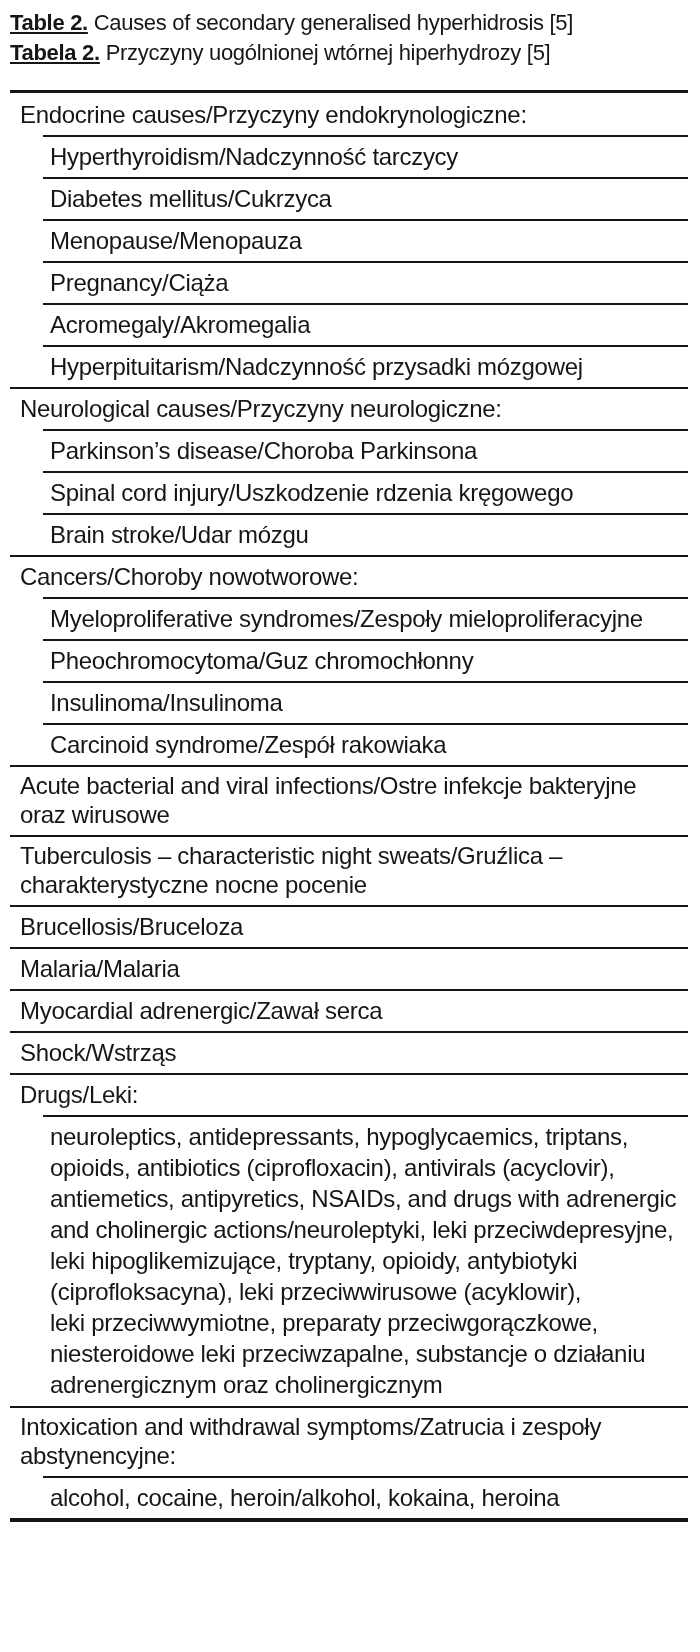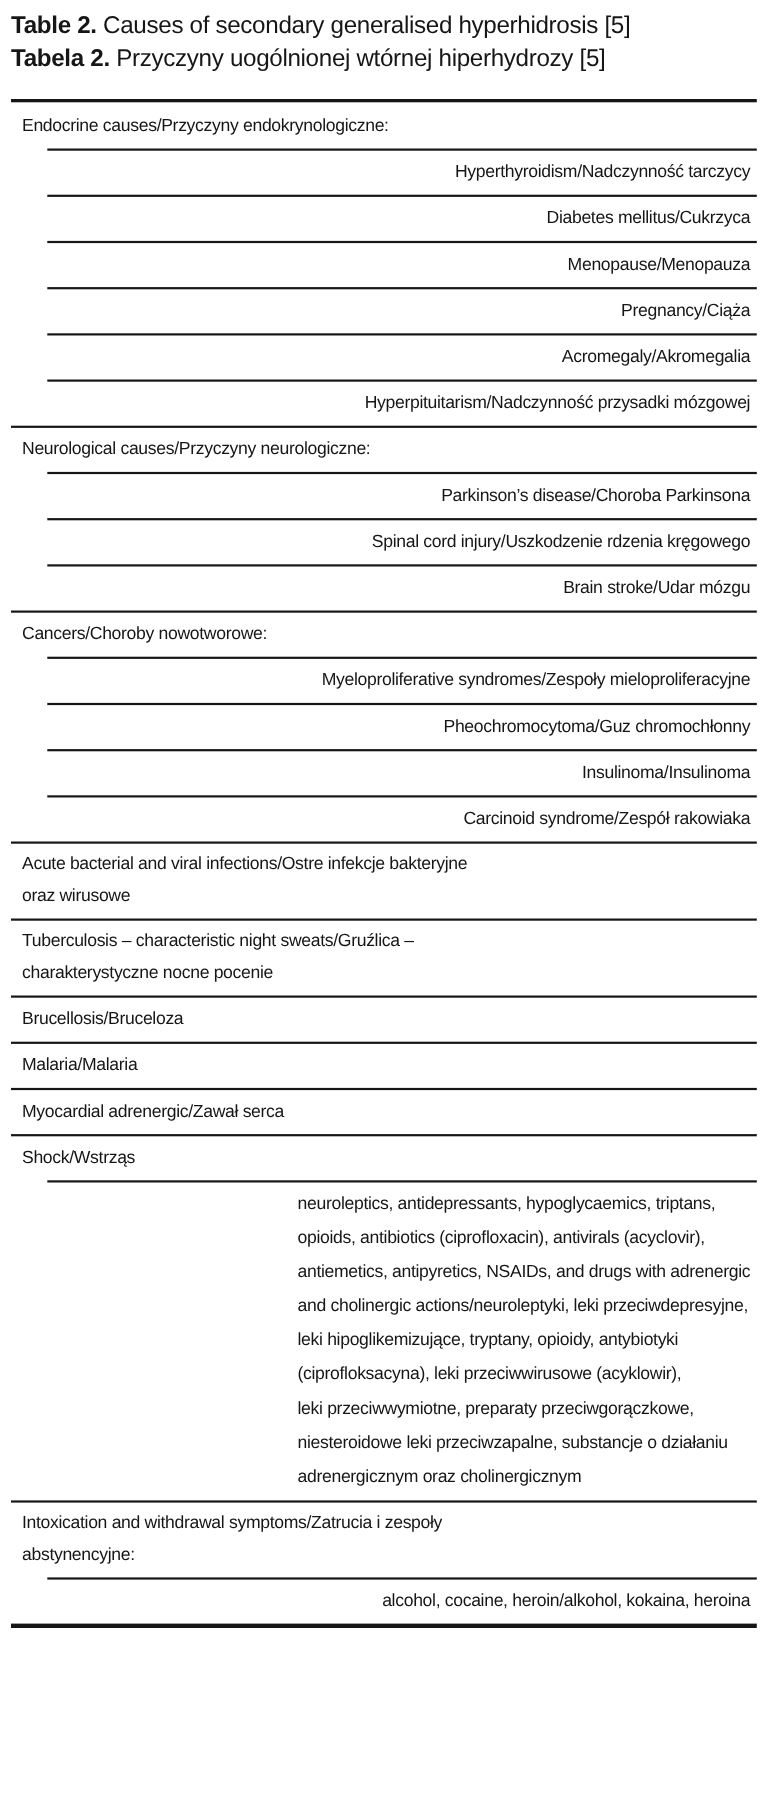--- a/index.html
+++ b/index.html
@@ -16,40 +16,40 @@
   }
   .page {
     padding: 8px 0 0 10px;
   }
   
   .caption {
     font-size: 22px;
     line-height: 30px;
     letter-spacing: -0.3px;
   }
-  .cap-label { font-weight: bold; }
+  .cap-label { font-weight: bold; text-decoration: underline; }
   
   .tbl {
     width: 678px;
     margin-top: 22px;
     border-top: 3px solid #161616;
     border-bottom: 4px solid #161616;
   }
   .row {
     position: relative;
     display: flex;
     align-items: center;
     box-sizing: border-box;
     min-height: 42px;
     padding: 0 6px 0 10px;
-    font-size: 16px;
+    font-size: 24px;
     line-height: 29px;
     letter-spacing: -0.3px;
   }
-  .row.sub { padding-left: 40px; justify-content: flex-end; }
+  .row.sub { padding-left: 40px; }
   
   .row + .row::before {
     content: "";
     position: absolute;
     left: 0;
     right: 0;
     top: 0;
     height: 2px;
     background: #161616;
   }
@@ -136,20 +136,23 @@
       </div>
     <div class="row section">
         <span class="cell">Malaria/Malaria</span>
       </div>
     <div class="row section">
         <span class="cell">Myocardial adrenergic/Zawał serca</span>
       </div>
     <div class="row section">
         <span class="cell">Shock/Wstrząs</span>
       </div>
+    <div class="row section">
+        <span class="cell">Drugs/Leki:</span>
+      </div>
     <div class="row sub multi drug-list">
         <span class="cell">neuroleptics, antidepressants, hypoglycaemics, triptans,
 opioids, antibiotics (ciprofloxacin), antivirals (acyclovir),
 antiemetics, antipyretics, NSAIDs, and drugs with adrenergic
 and cholinergic actions/neuroleptyki, leki przeciwdepresyjne,
 leki hipoglikemizujące, tryptany, opioidy, antybiotyki
 (ciprofloksacyna), leki przeciwwirusowe (acyklowir),
 leki przeciwwymiotne, preparaty przeciwgorączkowe,
 niesteroidowe leki przeciwzapalne, substancje o działaniu
 adrenergicznym oraz cholinergicznym</span>

